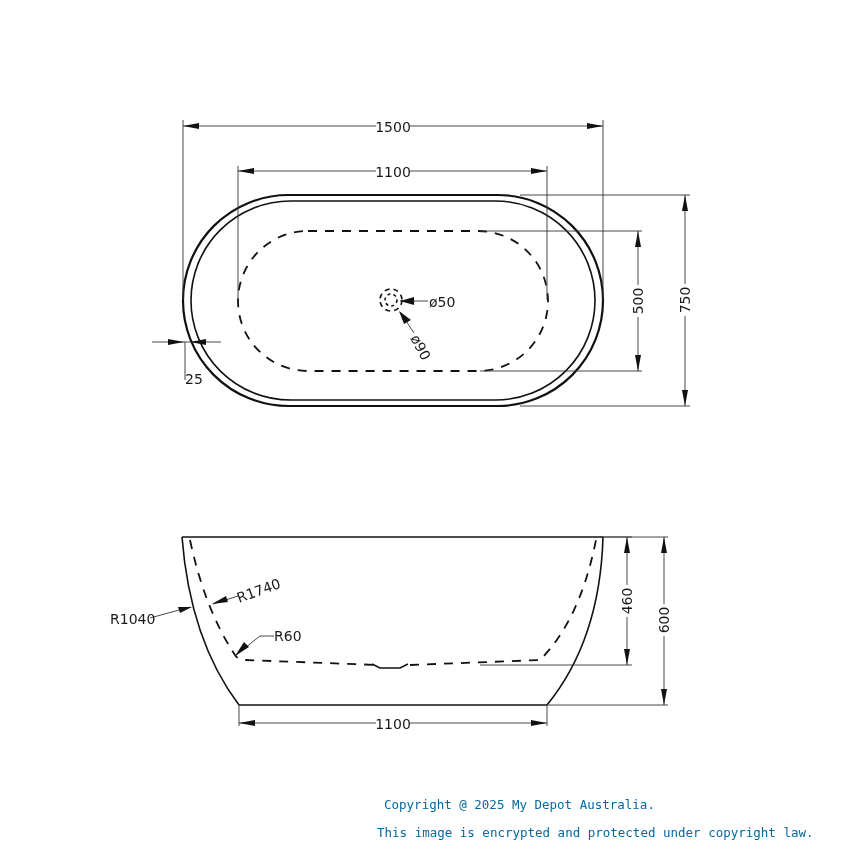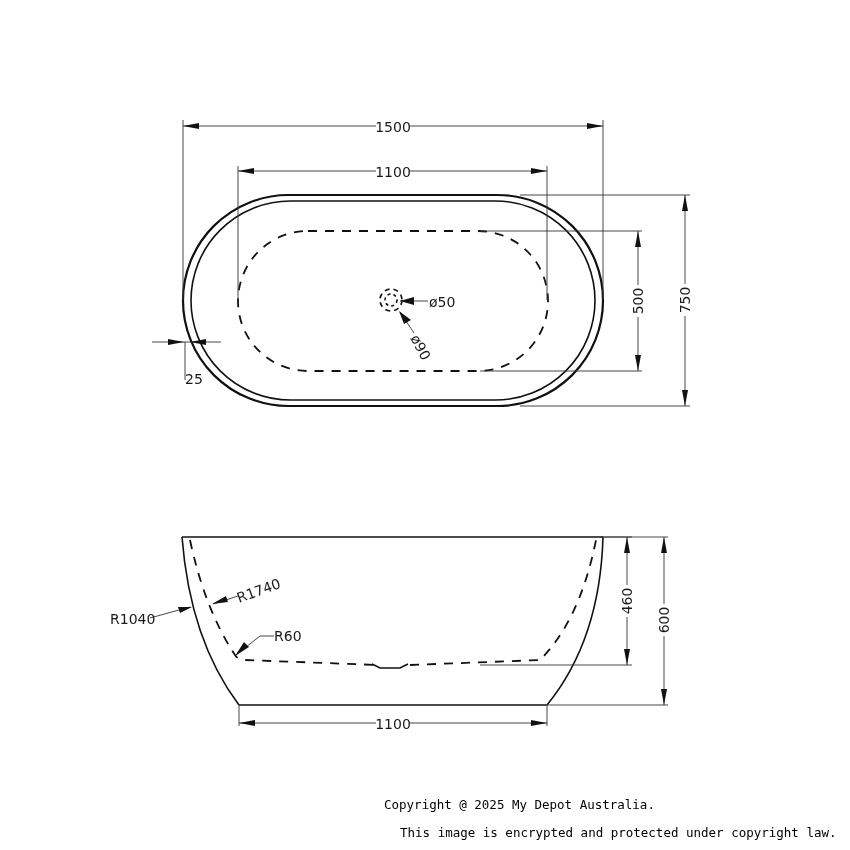--- a/index.html
+++ b/index.html
@@ -4,21 +4,21 @@
   <style>
     html, body { margin: 0; padding: 0; background: #ffffff; }
     body { width: 850px; height: 850px; position: relative; overflow: hidden; }
     #drawing { position: absolute; left: 0; top: 0; width: 850px; height: 850px; }
     .dimtxt { font-family: "DejaVu Sans", sans-serif; font-size: 14px; fill: #1a1a1a; }
     .thin { stroke: #333; stroke-width: 0.9; fill: none; }
     .thick { stroke: #111; stroke-width: 2.2; fill: none; }
     .med { stroke: #111; stroke-width: 1.6; fill: none; }
     .dash { stroke: #111; stroke-width: 1.8; fill: none; stroke-dasharray: 9 8; }
     .arrow { fill: #111; stroke: none; }
-    .wm { position: absolute; font-family: "DejaVu Sans Mono", monospace; font-size: 12.5px; color: #000000; white-space: nowrap; }
+    .wm { position: absolute; font-family: "DejaVu Sans Mono", monospace; font-size: 12.5px; color: #0369a1; white-space: nowrap; }
   </style>
 </head>
 <body>
 
 <svg id="drawing" viewBox="0 0 850 850">
 
   <g>
 
     <rect x="183" y="195" width="420" height="211" rx="105.5" ry="105.5" class="thick"></rect>
 
@@ -143,13 +143,13 @@
       <line x1="239" y1="723" x2="547" y2="723" class="thin"></line>
       <polygon class="arrow" points="239,723 255,720 255,726"></polygon>
       <polygon class="arrow" points="547,723 531,720 531,726"></polygon>
       <rect x="376" y="714" width="34" height="17" fill="#fff"></rect>
       <text x="393" y="729" text-anchor="middle" class="dimtxt">1100</text>
     </g>
   </g>
 </svg>
 
 <div class="wm" style="left:384px; top:797px;">Copyright @ 2025 My Depot Australia.</div>
-<div class="wm" style="left:400px; top:825px;">This image is encrypted and protected under copyright law.</div>
+<div class="wm" style="left:377px; top:825px;">This image is encrypted and protected under copyright law.</div>
 
 </body></html>

